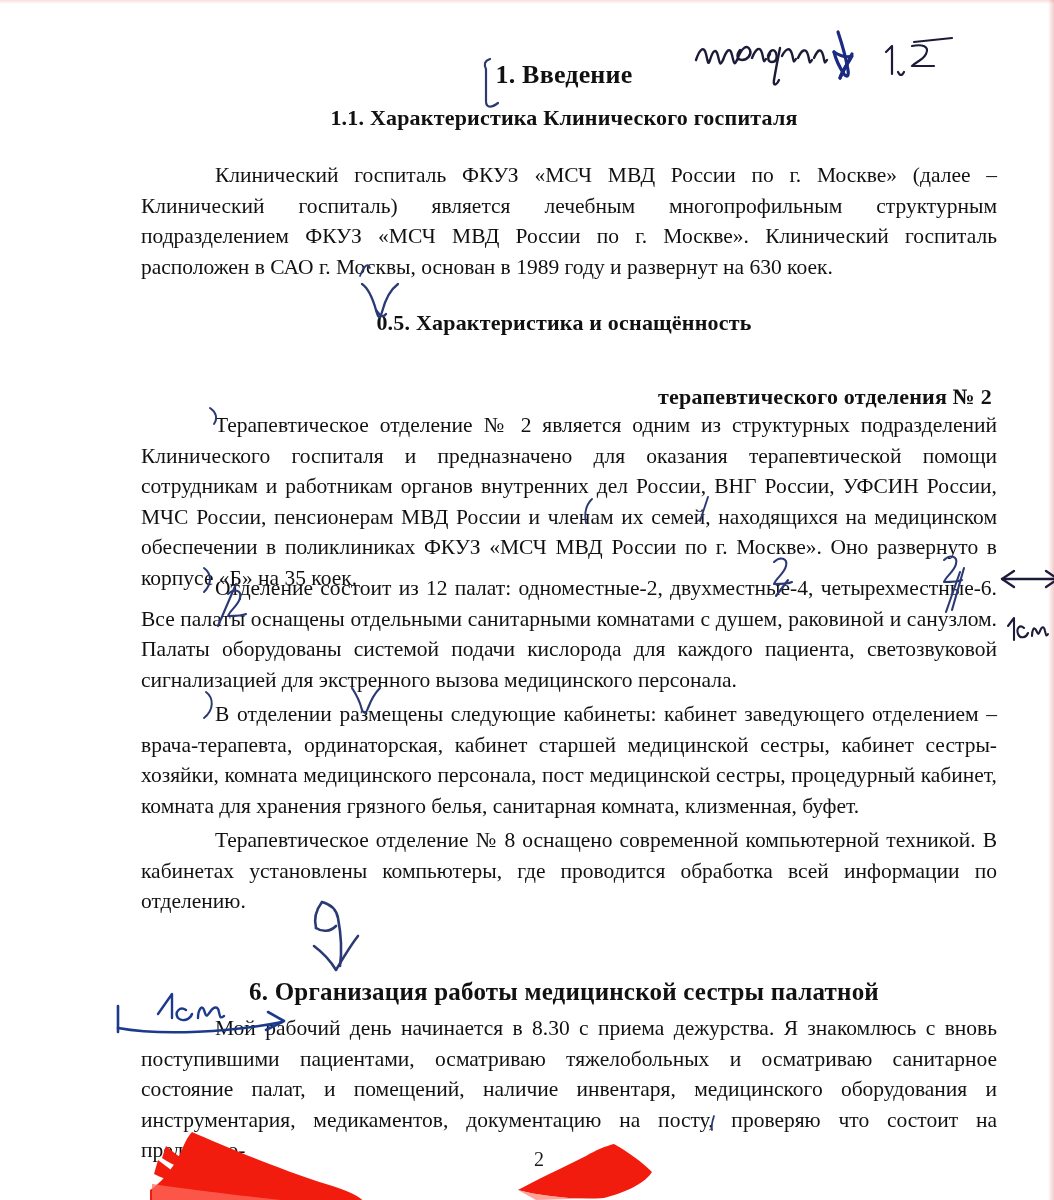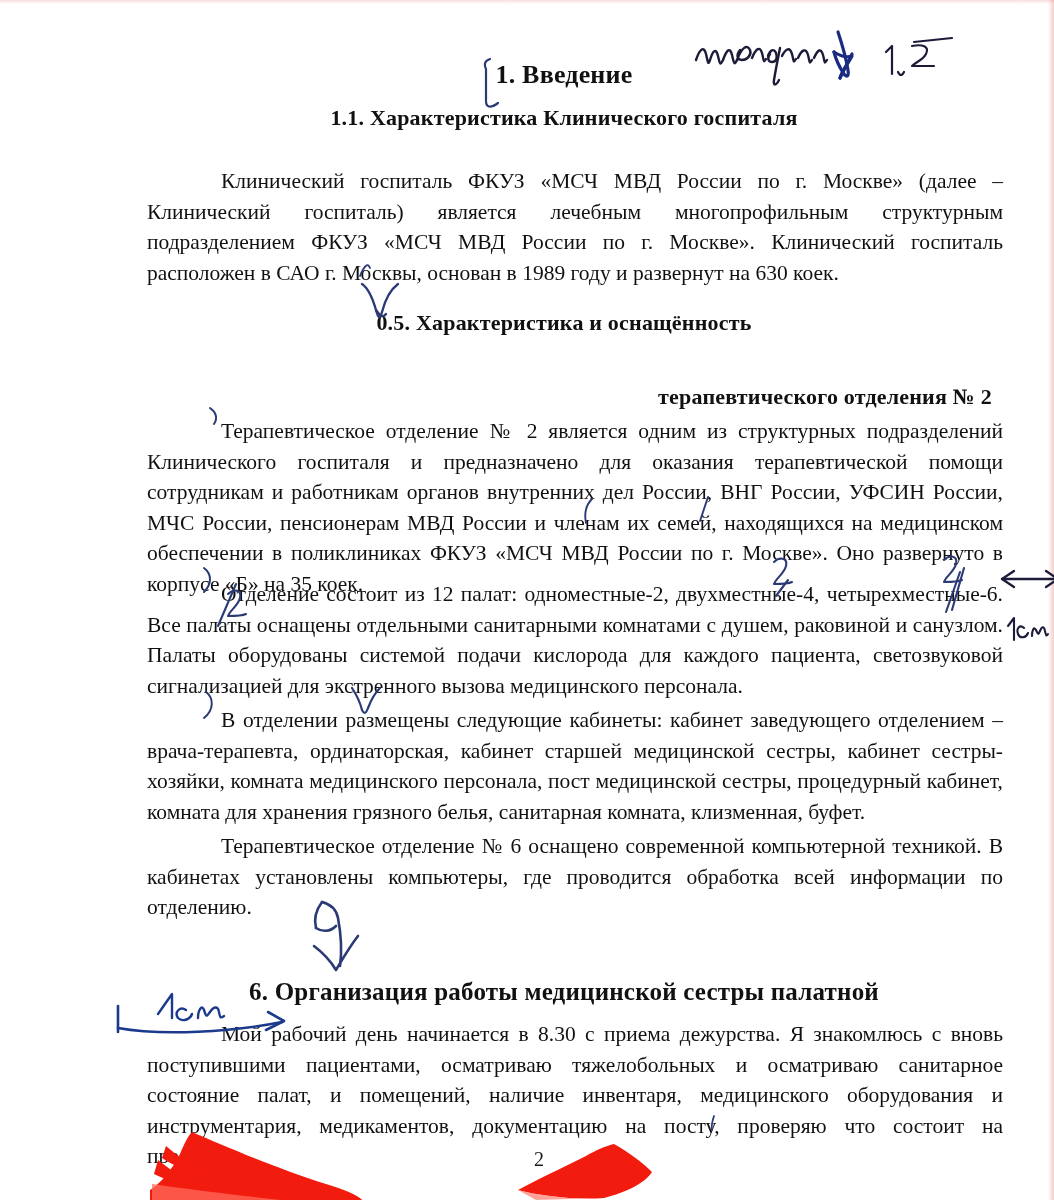--- a/index.html
+++ b/index.html
@@ -59,21 +59,21 @@
     font-size: 22px;
     font-weight: bold;
     text-align: center;
     margin: 0;
     padding: 0;
     letter-spacing: 0.2px;
   }
   p.doc-p {
     font-size: 21.5px;
     line-height: 30.5px;
-    margin: 11px;
+    margin: 5px;
     padding: 0;
     text-align: justify;
     text-indent: 74px;
   }
 
   .blk {
     position: absolute;
     left: 0;
     width: 856px;
   }
@@ -116,21 +116,21 @@
     <h2 class="doc-h2 blk" style="top:310px;">0.5. Характеристика и оснащённость</h2>
 
     <h2 class="doc-h2 blk" style="top:384px;text-align:right;">терапевтического отделения № 2</h2>
 
     <p class="doc-p blk" style="top:405px;">Терапевтическое отделение № 2 является одним из структурных подразделений Клинического госпиталя и предназначено для оказания терапевтической помощи сотрудникам и работникам органов внутренних дел России, ВНГ России, УФСИН России, МЧС России, пенсионерам МВД России и членам их семей, находящихся на медицинском обеспечении в поликлиниках ФКУЗ «МСЧ МВД России по г. Москве». Оно развернуто в корпусе «Б» на 35 коек.</p>
 
     <p class="doc-p blk" style="top:568px;">Отделение состоит из 12 палат: одноместные-2, двухместные-4, четырехместные-6. Все палаты оснащены отдельными санитарными комнатами с душем, раковиной и санузлом. Палаты оборудованы системой подачи кислорода для каждого пациента, светозвуковой сигнализацией для экстренного вызова медицинского персонала.</p>
 
     <p class="doc-p blk" style="top:694px;">В отделении размещены следующие кабинеты: кабинет заведующего отделением – врача-терапевта, ординаторская, кабинет старшей медицинской сестры, кабинет сестры-хозяйки, комната медицинского персонала, пост медицинской сестры, процедурный кабинет, комната для хранения грязного белья, санитарная комната, клизменная, буфет.</p>
 
-    <p class="doc-p blk" style="top:820px;">Терапевтическое отделение № 6 оснащено современной компьютерной техникой. В кабинетах установлены компьютеры, где проводится обработка всей информации по отделению.</p>
+    <p class="doc-p blk" style="top:820px;">Терапевтическое отделение № 8 оснащено современной компьютерной техникой. В кабинетах установлены компьютеры, где проводится обработка всей информации по отделению.</p>
 
     <h1 class="doc-h1 blk" style="top:978px; font-size:25px;">6. Организация работы медицинской сестры палатной</h1>
 
     <p class="doc-p blk" style="top:1008px;">Мой рабочий день начинается в 8.30 с приема дежурства. Я знакомлюсь с вновь поступившими пациентами, осматриваю тяжелобольных и осматриваю санитарное состояние палат, и помещений, наличие инвентаря, медицинского оборудования и инструментария, медикаментов, документацию на посту, проверяю что состоит на предметно-</p>
 
   </div>
 
   <div class="ink" style="left:690px; top:22px;">
     <svg width="270" height="70" viewBox="0 0 270 70">
       <g fill="none" stroke="#1c1c3a" stroke-width="2.4" stroke-linecap="round" stroke-linejoin="round">

